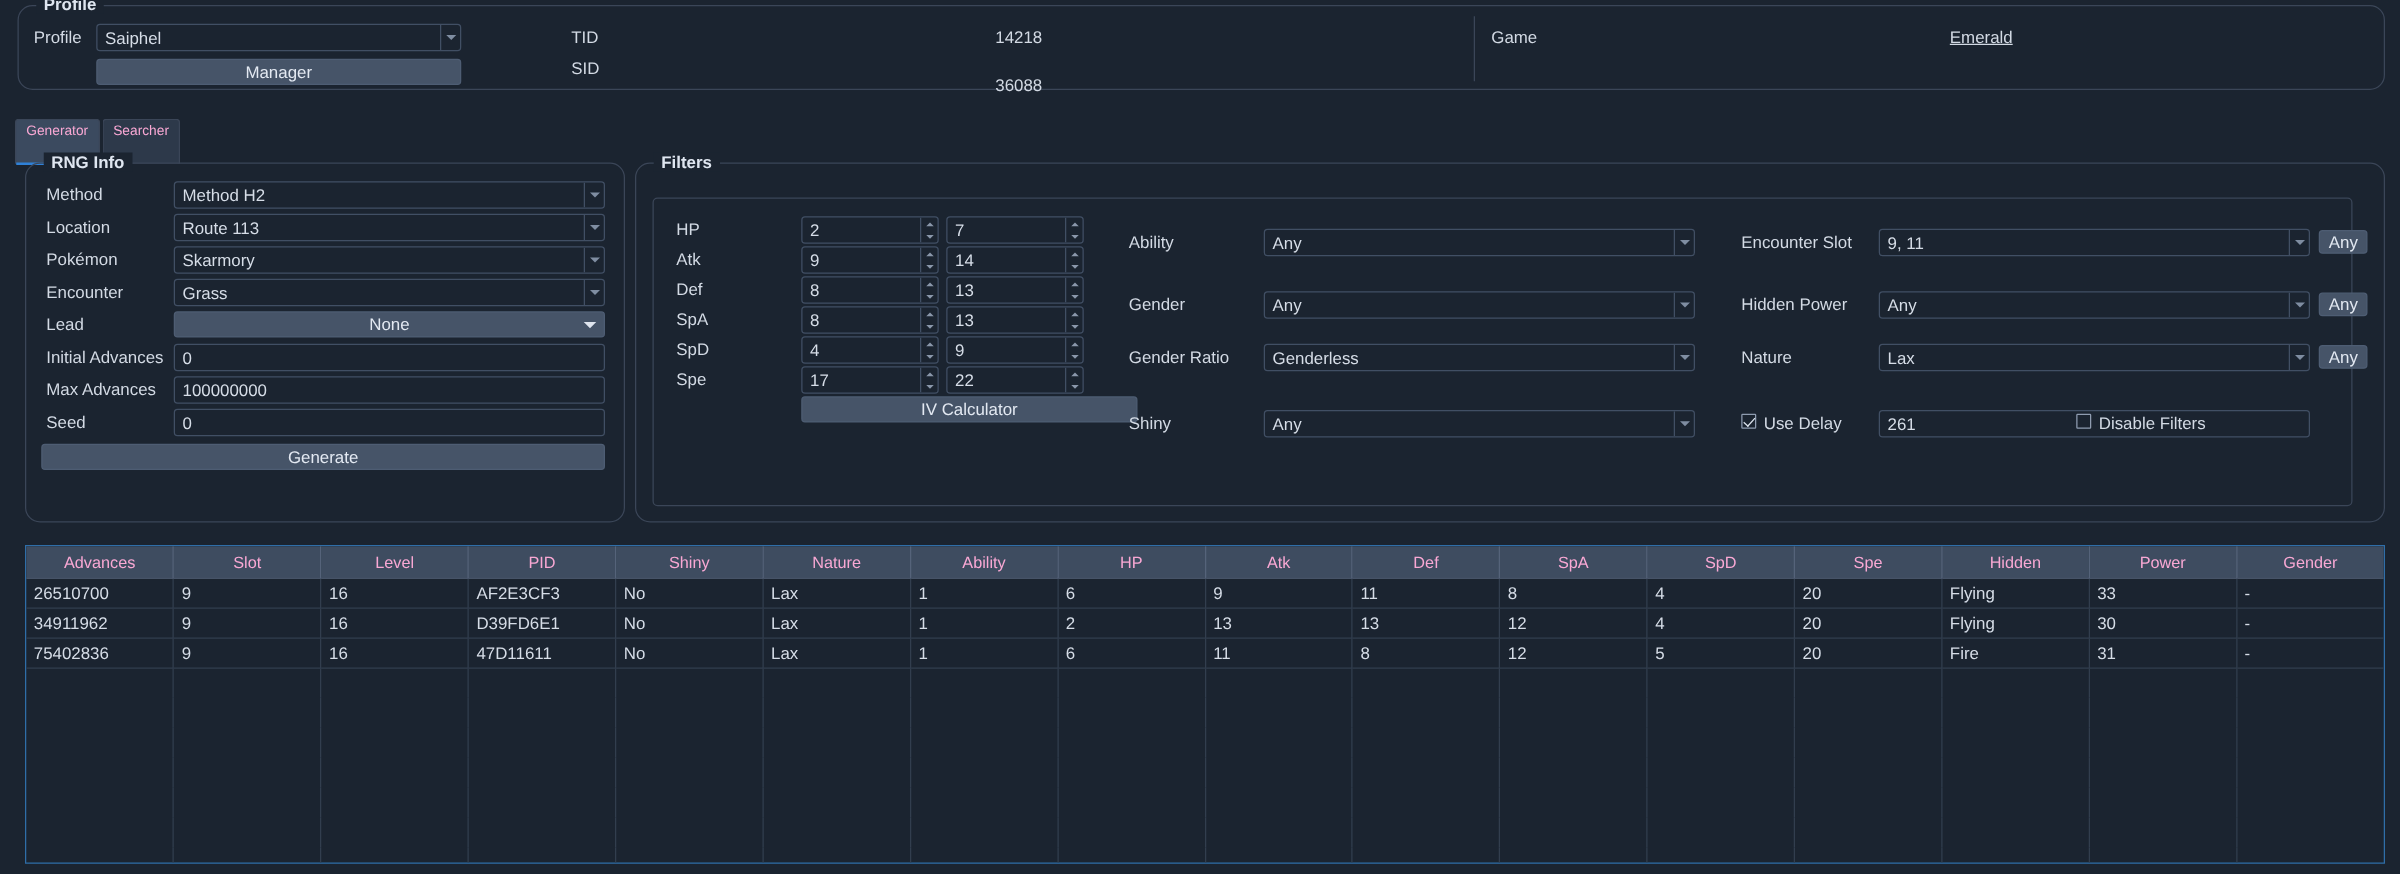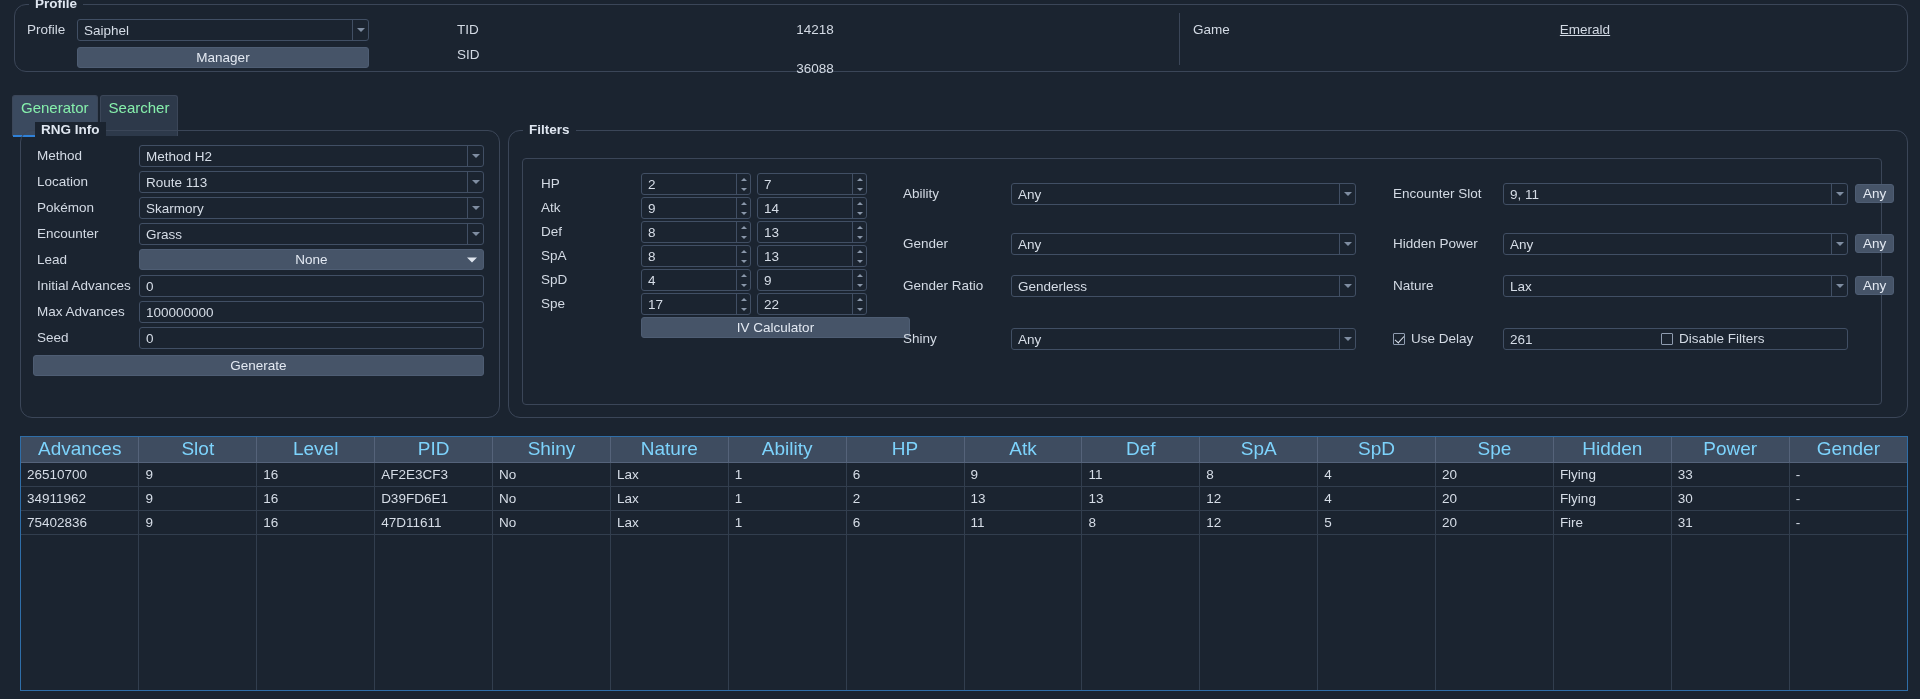--- a/index.html
+++ b/index.html
@@ -115,21 +115,21 @@
     content: "";
     display: block;
     border-left: 5px solid transparent;
     border-right: 5px solid transparent;
     border-top: 5px solid #dfe5ee;
   }
 
   .lbl { font-size: 13.5px; color: #d3dae4; white-space: nowrap; }
 
   
-  .cbwrap { display: flex; align-items: center; gap: 6px; cursor: pointer; }
+  .cbwrap { display: flex; gap: 6px; cursor: pointer; }
   .cbox {
     width: 12px; height: 12px;
     border: 1px solid #8f9cb0;
     background: #1b2430;
     border-radius: 1px;
     position: relative;
     flex: 0 0 auto;
   }
   .cbox.checked::after {
     content: "";
@@ -162,26 +162,26 @@
   .game-lbl { position: absolute; left: 1178px; top: 17px; }
   .game-val { position: absolute; left: 1480px; top: 17px; width: 180px; text-align: center; text-decoration: underline; }
 
   
   #tabbar {
     position: absolute; left: 12px; top: 95px;
     display: flex; align-items: flex-end; gap: 2px;
   }
   .tab {
     background: #2d394a;
-    color: #86efac;
+    color: #f9a8d4;
     border: 1px solid #3b4658;
     border-bottom: none;
     border-radius: 3px 3px 0 0;
     padding: 3px 8px 20px 8px;
-    font-size: 15px;
+    font-size: 11px;
     cursor: pointer;
     position: relative;
   }
   .tab.active { background: #3b4a5f; }
   .tab.active::after {
     content: "";
     position: absolute; left: 0; right: 0; bottom: -1px; height: 2px;
     background: #2f81d8;
   }
 
@@ -232,26 +232,26 @@
     overflow: hidden;
   }
   table {
     width: 100%;
     border-collapse: collapse;
     font-size: 13.5px;
     table-layout: fixed;
   }
   thead th {
     background: #3e4c60;
-    color: #7dd3fc;
+    color: #f9a8d4;
     font-weight: normal;
     height: 25px;
     border-right: 1px solid #55637a;
     border-bottom: 1px solid #55637a;
-    font-size: 19px;
+    font-size: 13px;
   }
   thead th:last-child { border-right: none; }
   tbody td {
     height: 24px;
     padding: 0 6px;
     border-right: 1px solid #323e4e;
     border-bottom: 1px solid #323e4e;
     color: #d6dde7;
     text-align: left;
     white-space: nowrap;

